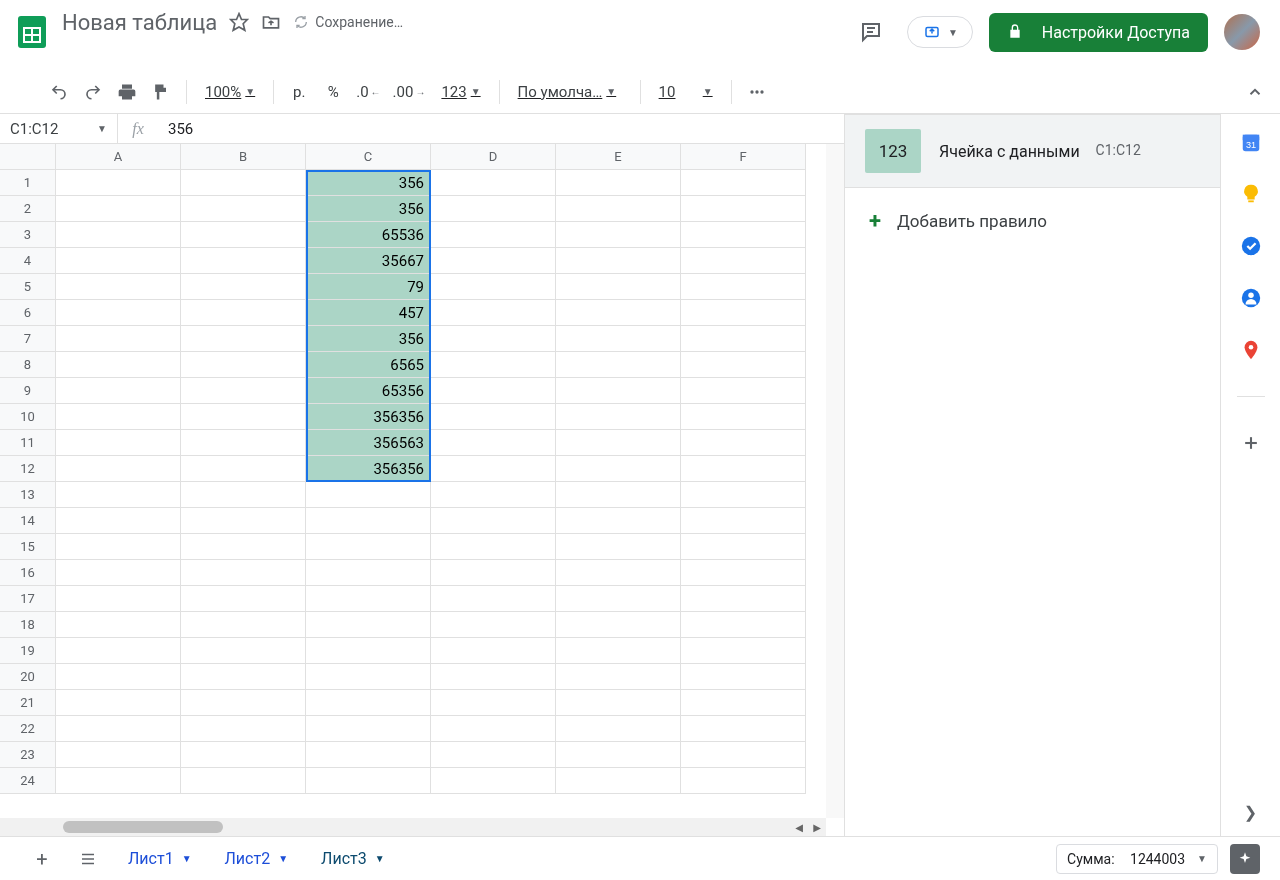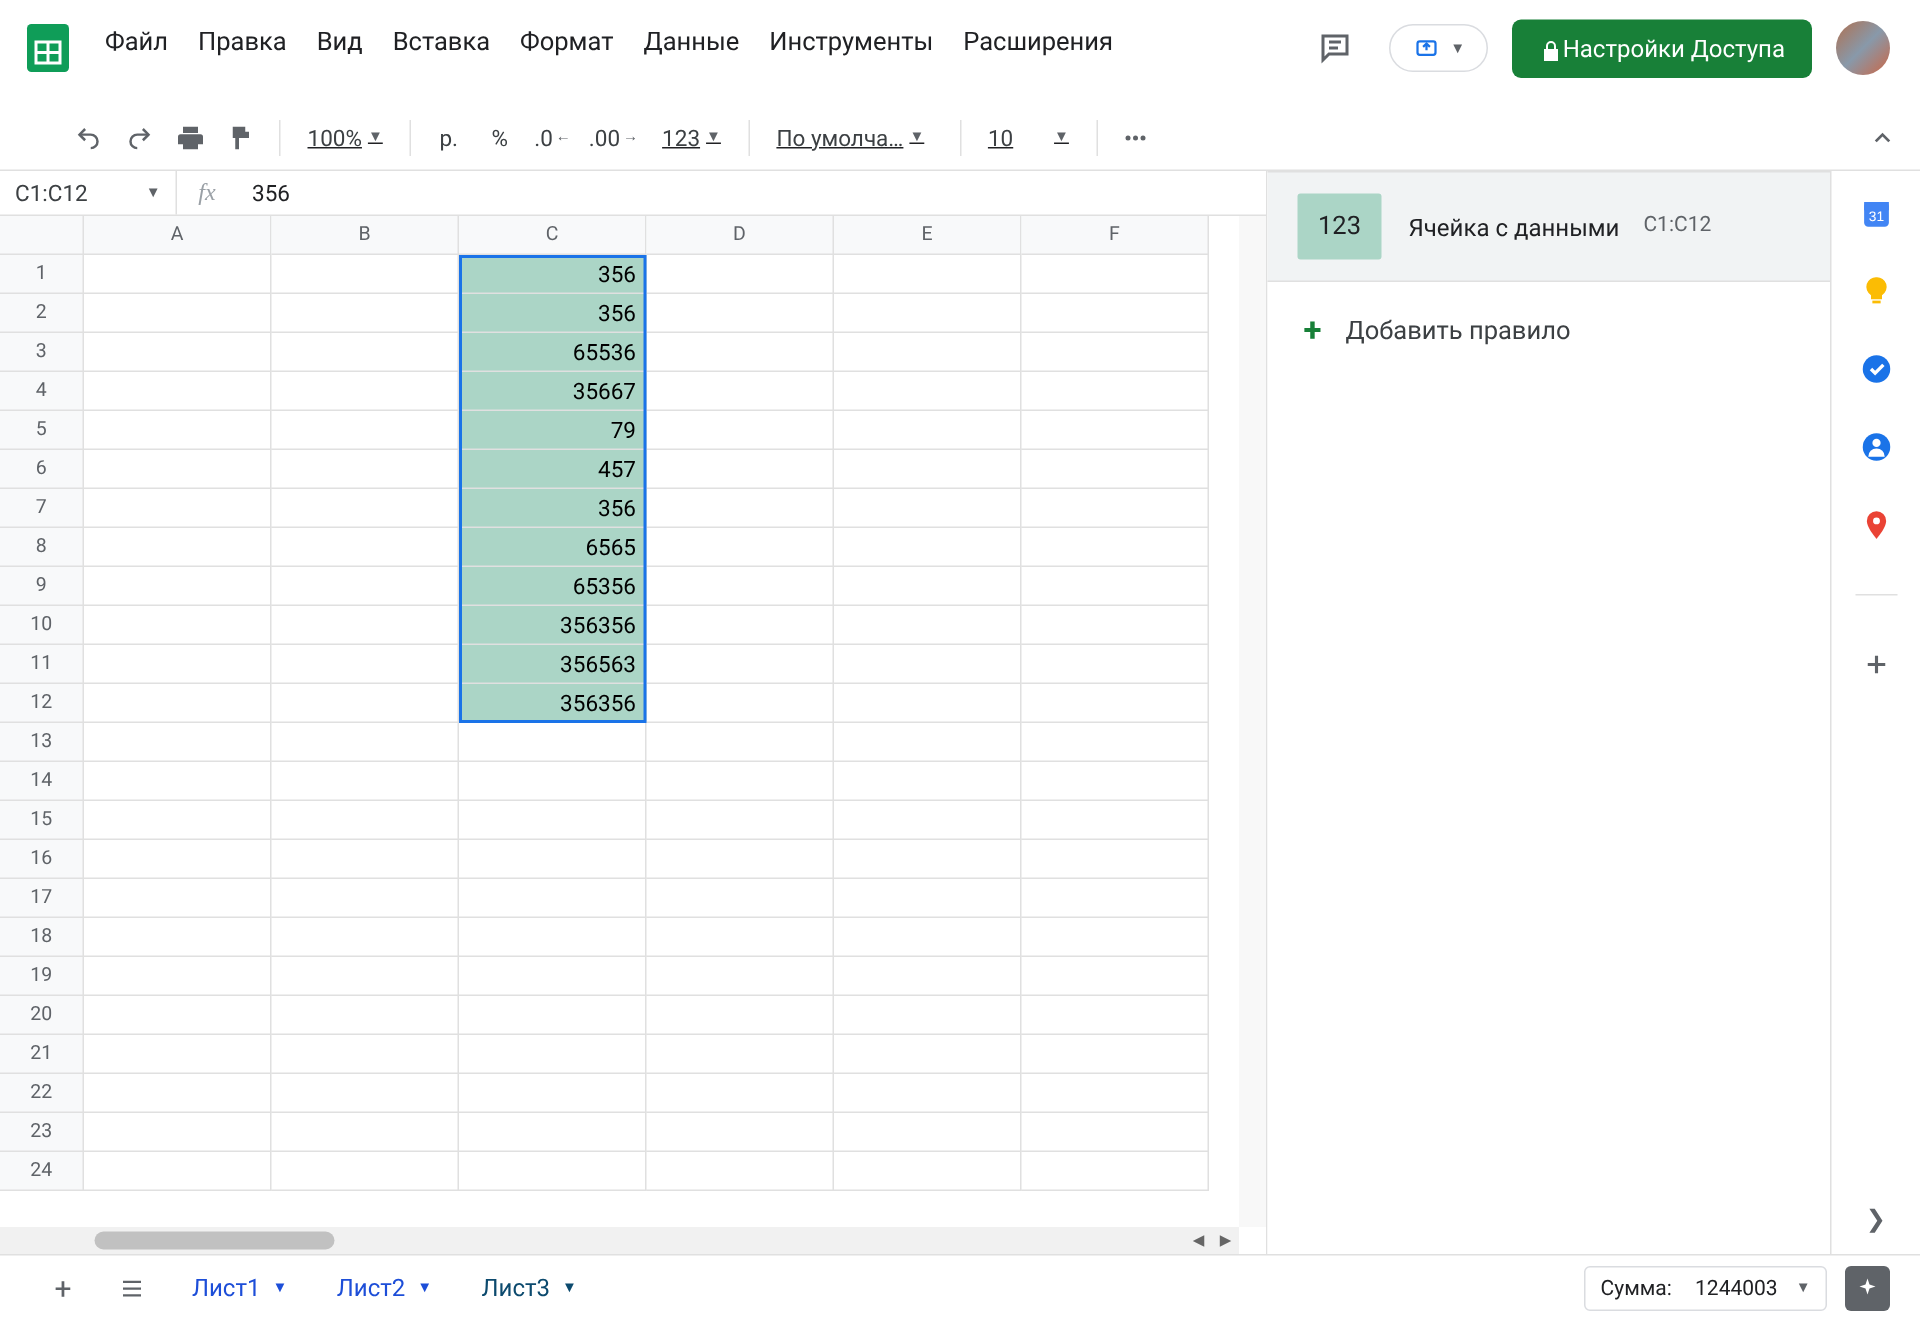--- a/index.html
+++ b/index.html
@@ -10,21 +10,21 @@
   .title-area { flex: 1; }
   .title-row { display: flex; align-items: center; gap: 12px; height: 28px;}
   .doc-title { font-size: 22px; color: #5f6368; }
   .title-icon { width:20px; height:20px; color:#5f6368; display:flex; align-items:center; justify-content:center;}
   .saving { font-size:14px; color:#5f6368; display:flex; align-items:center; gap:6px;}
   .menu-row { display: flex; gap: 4px; margin-top: 6px; }
   .menu-item { padding: 4px 8px; font-size: 17px; color:#202124; border-radius:4px; cursor:pointer;}
   .header-right { display:flex; align-items:center; gap:16px; padding-right:8px; padding-top:4px;}
   .hr-btn { width:40px; height:40px; border-radius:50%; display:flex; align-items:center; justify-content:center; color:#444;}
   .quick-share { border:1px solid #dadce0; border-radius:22px; padding:6px 14px; display:flex; align-items:center; gap:6px; color:#1a73e8;}
-  .share-btn { background:#188038; color:#fff; border-radius:6px; padding:10px 18px; display:flex; align-items:flex-end; gap:0; font-size:16px;}
+  .share-btn { background:#188038; color:#fff; border-radius:6px; padding:10px 18px; display:flex; align-items:flex-start; gap:19px; font-size:16px;}
   .avatar { width:36px; height:36px; border-radius:50%; background:linear-gradient(135deg,#b07050,#8899aa,#cc6644);}
   .toolbar { display:flex; align-items:center; height:44px; padding:0 10px 0 44px; border-bottom:1px solid #e0e0e0; gap:4px;}
   .tb-btn { min-width:30px; height:30px; display:flex; align-items:center; justify-content:center; color:#5f6368; padding:0 4px; border-radius:4px;}
   .tb-sep { width:1px; height:24px; background:#e0e0e0; margin:0 6px;}
   .tb-dd { display:flex; align-items:center; gap:4px; padding:0 8px; min-width:40px;text-decoration:underline;}
   .tb-text { font-size:15px; color:#3c4043;}
   .tb-arrow { font-size:10px; color:#5f6368;}
   .toolbar-collapse { margin-left:auto;}
   .main-wrap { display:flex; height: calc(100% - 70px - 44px - 44px); }
   .sheet-area { flex:1; display:flex; flex-direction:column; border-right:1px solid #e0e0e0; min-width:0;}
@@ -79,30 +79,42 @@
 <div class="header">
   <div class="logo">
     <svg class="logo-svg" viewBox="0 0 40 40">
         <rect x="6" y="4" width="28" height="32" rx="3" fill="#0f9d58"></rect>
         <rect x="12" y="16" width="16" height="14" fill="none" stroke="#fff" stroke-width="2"></rect>
         <line x1="12" y1="23" x2="28" y2="23" stroke="#fff" stroke-width="2"></line>
         <line x1="20" y1="16" x2="20" y2="30" stroke="#fff" stroke-width="2"></line>
       </svg>
   </div>
   <div class="title-area">
-    <div class="menu-row" id="menu-row">
-        <div class="menu-item">Файл</div>
-        <div class="menu-item">Правка</div>
-        <div class="menu-item">Вид</div>
-        <div class="menu-item">Вставка</div>
-        <div class="menu-item">Формат</div>
-        <div class="menu-item">Данные</div>
-        <div class="menu-item">Инструменты</div>
-        <div class="menu-item">Расширения</div>
-      </div>
+    <div class="title-row">
+      <span class="doc-title">Новая таблица</span>
+      <span class="title-icon">
+          <svg width="20" height="20" viewBox="0 0 24 24" fill="none" stroke="#5f6368" stroke-width="2">
+            <polygon points="12,2 15,9 22,9 17,14 19,22 12,18 5,22 7,14 2,9 9,9"></polygon>
+          </svg>
+        </span>
+      <span class="title-icon">
+          <svg width="20" height="20" viewBox="0 0 24 24" fill="none" stroke="#5f6368" stroke-width="2">
+            <path d="M3 6h6l2 2h10v11H3z"></path>
+            <path d="M12 11v5M9 13l3-2 3 2" fill="none"></path>
+          </svg>
+        </span>
+      <span class="saving">
+        <svg width="16" height="16" viewBox="0 0 24 24" fill="none" stroke="#9aa0a6" stroke-width="2">
+            <path d="M4 12a8 8 0 0 1 14-5M20 12a8 8 0 0 1-14 5"></path>
+            <polyline points="18 3 18 7 14 7"></polyline>
+            <polyline points="6 21 6 17 10 17"></polyline>
+          </svg>
+        <span>Сохранение…</span>
+      </span>
+    </div>
   </div>
   <div class="header-right">
     <div class="hr-btn">
         <svg width="24" height="24" viewBox="0 0 24 24" fill="none" stroke="#5f6368" stroke-width="2">
           <path d="M4 4h16v12H8l-4 4z"></path>
           <line x1="8" y1="8" x2="16" y2="8"></line>
           <line x1="8" y1="12" x2="14" y2="12"></line>
         </svg>
       </div>
     <div class="quick-share">

